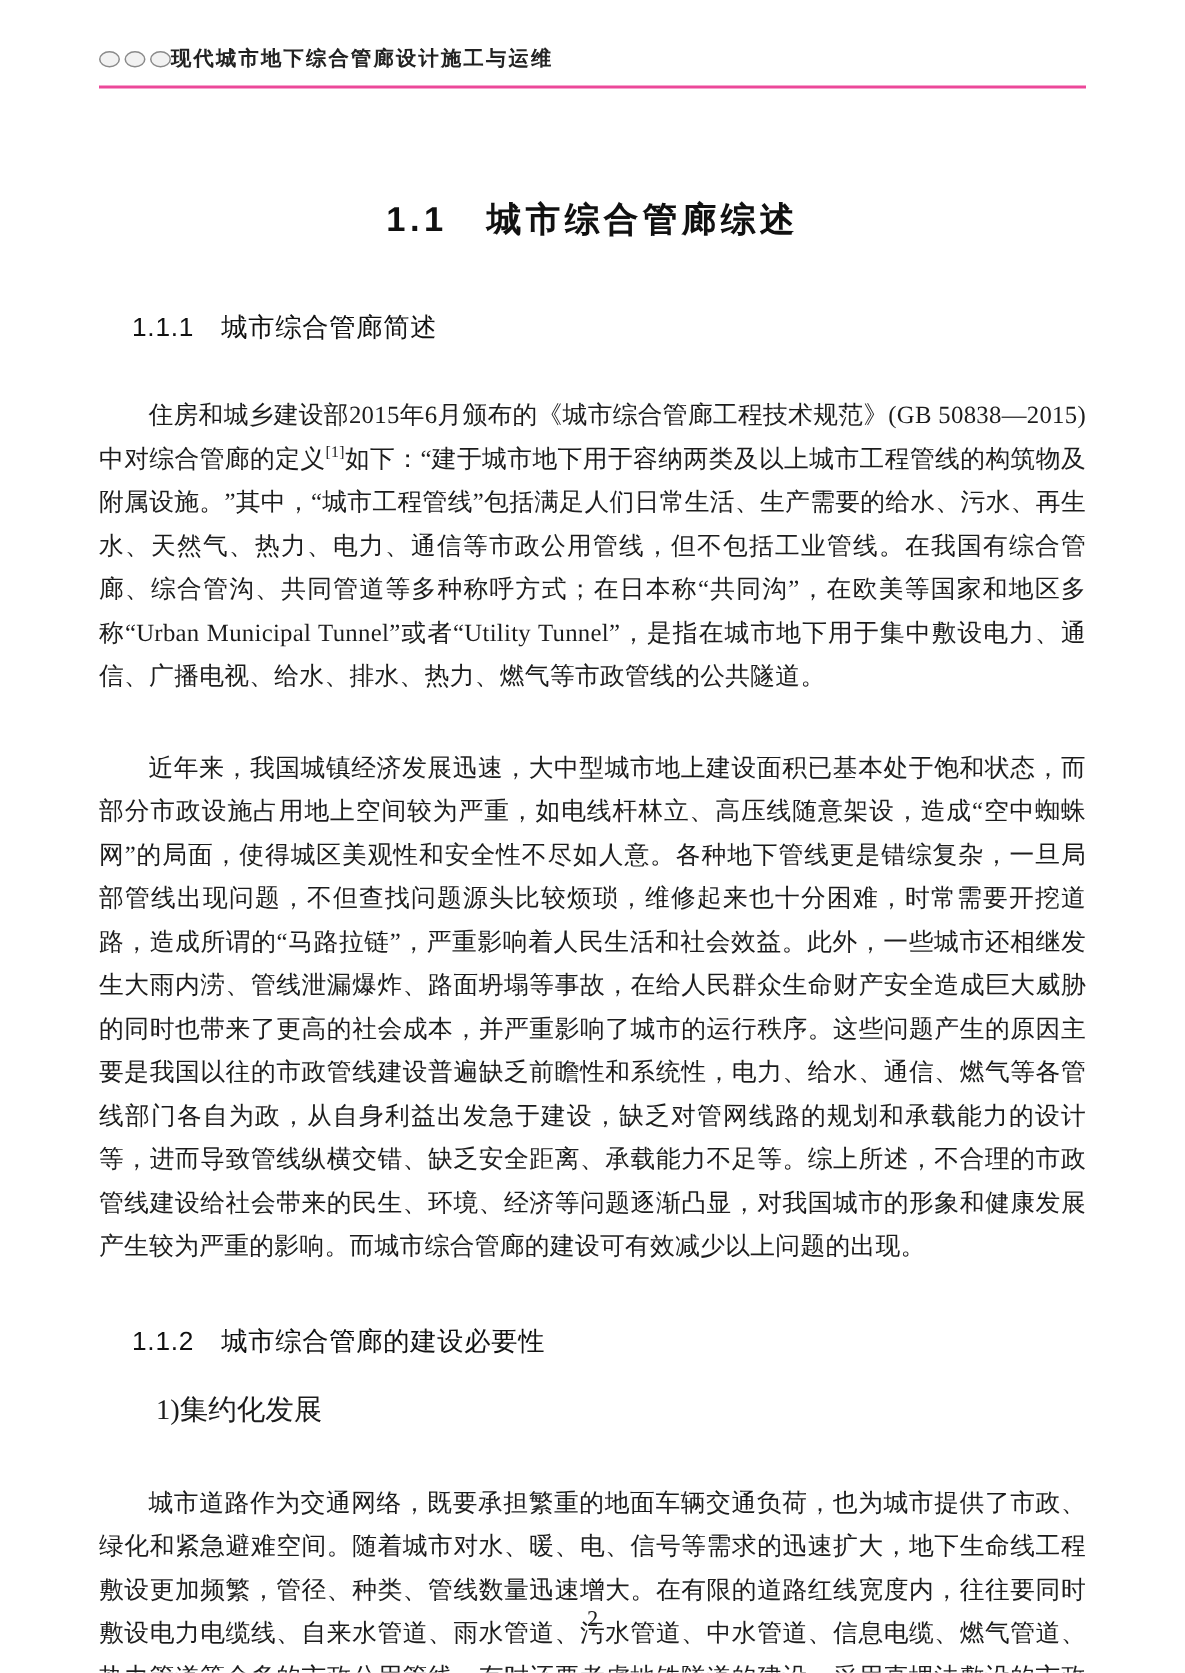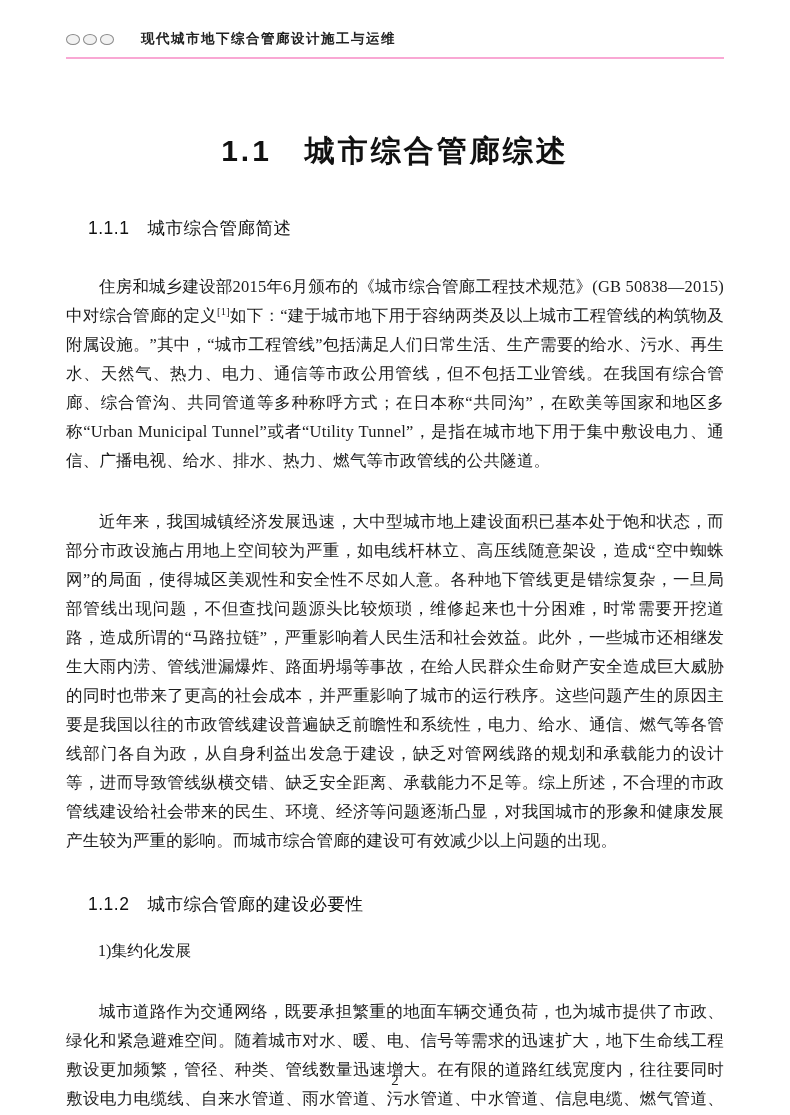--- a/index.html
+++ b/index.html
@@ -15,23 +15,23 @@
   }
   .page {
     padding: 30px 66px 0 66px;
     height: 100%;
     position: relative;
   }
   
   .page-header {
     display: flex;
     align-items: center;
-    gap: 27px;
+    gap: 0;
     padding-bottom: 9px;
-    border-bottom: 2px solid #f9a8d4;
+    border-bottom: 2px solid #ec4899;
   }
   .circles { display: flex; gap: 3px; align-items: center; }
   .circle {
     display: inline-block;
     width: 14px; height: 11px;
     border: 1.6px solid #8a8a8a;
     border-radius: 50%;
     background: #f2f2f2;
   }
   .header-title {
@@ -40,21 +40,21 @@
     font-size: 13.5px;
     letter-spacing: 1.5px;
     color: #222;
   }
   
   .chapter-title {
     margin-top: 72px;
     text-align: center;
     font-family: "Liberation Sans", sans-serif;
     font-weight: bold;
-    font-size: 30px;
+    font-size: 23px;
     letter-spacing: 3px;
     color: #111;
   }
   
   .section-heading {
     font-family: "Liberation Sans", sans-serif;
     font-weight: normal;
     font-size: 17.5px;
     letter-spacing: 0.5px;
     color: #111;
@@ -64,21 +64,21 @@
   
   p.body {
     font-size: 16.5px;
     line-height: 29px;
     text-align: justify;
     text-indent: 2em;
     letter-spacing: 0.2px;
     margin-top: 32px;
   }
   p.subheading {
-    font-size: 16px;
+    font-size: 19px;
     line-height: 29px;
     text-indent: 2em;
     margin-bottom: 0;
   }
   sup.ref {
     font-size: 10.5px;
     vertical-align: super;
     line-height: 0;
   }
   

